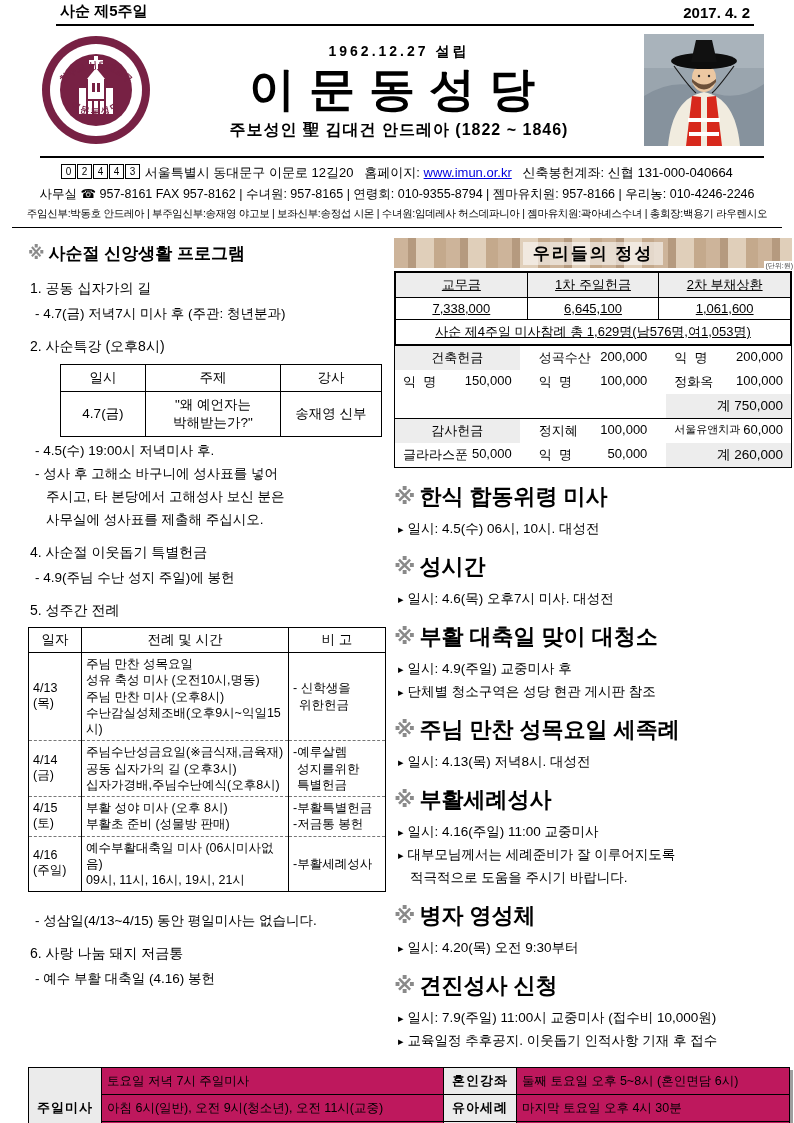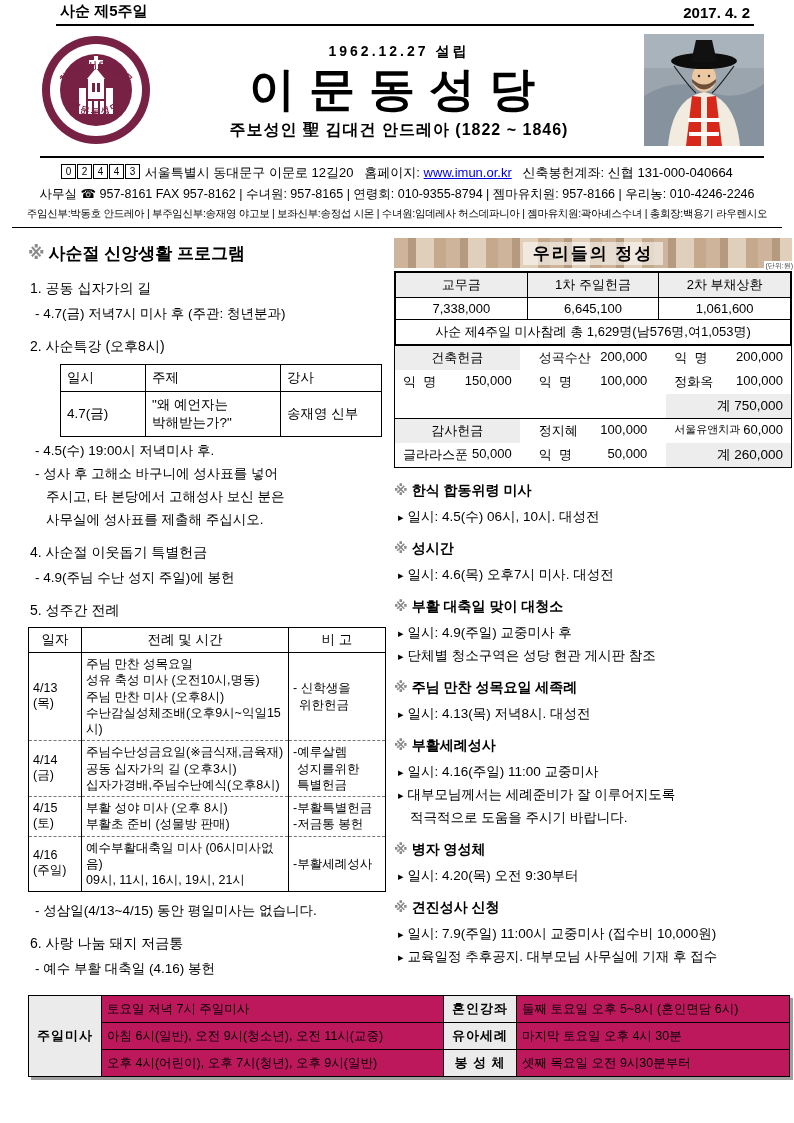--- a/index.html
+++ b/index.html
@@ -32,50 +32,50 @@
   .col-left{width:358px;flex:0 0 auto;}
   .col-right{flex:1;min-width:0;}
 
   .sec-title{font-size:17px;font-weight:bold;margin:4px 0 10px 0;}
   .mark{color:#8a8a8a;font-weight:bold;margin-right:4px;}
   .item-head{font-size:14px;margin:15px 0 7px 2px;}
   .item-sub{font-size:13.5px;margin:5px 0 5px 7px;}
   .item-sub.cont{margin-left:18px;}
 
   table{border-collapse:collapse;}
-  .lect{margin:8px 4px 4px 32px;font-size:13.5px;border-radius:6px;}
+  .lect{margin:8px 4px 4px 32px;text-align:center;font-size:13.5px;border-radius:6px;}
   .lect td{border:1px solid #000;padding:4px 6px;}
   .lect .c1{width:72px;} .lect .c2{width:122px;} .lect .c3{width:88px;}
 
   .hw{width:100%;font-size:12.5px;margin-top:6px;}
   .hw td{border-left:1px solid #000;border-right:1px solid #000;padding:3px 4px;vertical-align:middle;}
   .hw tr.hdr td{border:1px solid #000;text-align:center;font-size:13.5px;padding:3px;margin-left:32px;}
   .hw tr.r td{border-top:1px dashed #777;}
   .hw tr.r:first-of-type td{border-top:1px solid #000;}
   .hw tr:last-child td{border-bottom:1px solid #000;}
   .hw .dcol{width:44px;text-align:left;}
   .hw .ncol{width:88px;}
   .hw .line{line-height:1.3;}
 
   
   .strip{position:relative;height:30px;background:repeating-linear-gradient(90deg,#cdb49a 0 14px,#b59a7f 14px 22px,#e0cfba 22px 40px,#c4a98c 40px 52px);display:flex;align-items:center;justify-content:center;margin-bottom:3px;}
   .strip .t{font-size:17px;font-weight:bold;background:rgba(255,255,255,0.55);padding:0 10px;letter-spacing:2px;}
   .strip .unit{position:absolute;right:-2px;bottom:-3px;font-size:7px;color:#444;background:#fff;padding:0 1px;}
   .offer{border:1px solid #000;font-size:13px;}
   .off-top{width:100%;text-align:center;}
-  .off-top td{border:1px solid #000;padding:3px 2px;width:33.33%;}
+  .off-top td{border:1px solid #000;padding:3px 2px;width:33.33%;text-decoration:underline;}
   .off-top tr.hd td{background:#ededed;}
   .off-row{display:flex;border-top:1px solid #000;gap:11px;}
   .off-row.nb{border-top:none;}
   .off-cell{width:33.33%;display:flex;justify-content:space-between;padding:3px 8px;box-sizing:border-box;}
   .off-cell .dn{white-space:pre;}
   .off-label{background:#ededed;justify-content:center;}
   .off-total{background:#ededed;justify-content:flex-end;font-size:13.5px;}
 
-  .rsec-title{font-size:14px;font-weight:bold;margin:14px 0 8px 0;}
+  .rsec-title{font-size:22px;font-weight:bold;margin:14px 0 8px 0;}
   .rsec-line{font-size:13.5px;margin:5px 0 5px 4px;}
   .rsec-line .b{margin-right:4px;font-size:11px;}
   .rsec-line.cont{margin-left:16px;}
 
   
   .mass{margin:12px 2px 0 28px;width:762px;font-size:12.5px;box-shadow:3px 3px 0 #9e9e9e;}
   .mass td{border:1px solid #000;padding:4px 5px;}
   .mass .lbl{background:#ebebeb;font-weight:bold;text-align:center;font-size:13px;letter-spacing:1px;}
   .mass .val{background:#be185d;}
 </style>
@@ -261,21 +261,21 @@
             <div class="line">예수부활대축일 미사 (06시미사없음)</div>
             <div class="line">09시, 11시, 16시, 19시, 21시</div>
           </td>
           <td class="ncol">
             <div class="line">-부활세례성사</div>
           </td>
         </tr>
       </tbody>
         </table>
 
-      <div class="item-sub" style="margin-top:10px;">- 성삼일(4/13~4/15) 동안 평일미사는 없습니다.</div>
+      <div class="item-sub" style="margin-top:20px;">- 성삼일(4/13~4/15) 동안 평일미사는 없습니다.</div>
 
       <div class="item-head">6. 사랑 나눔 돼지 저금통</div>
       <div class="item-sub">- 예수 부활 대축일 (4.16) 봉헌</div>
     </div>
 
     <div class="col-right">
       <div class="strip">
         <span class="t">우리들의 정성</span>
         <span class="unit">(단위:원)</span>
       </div>
@@ -378,21 +378,21 @@
       <div class="rsec-title"><span class="mark">※</span><span>부활세례성사</span></div>
       <div class="rsec-line"><span class="b">▸</span><span>일시: 4.16(주일) 11:00 교중미사</span></div>
       <div class="rsec-line"><span class="b">▸</span><span>대부모님께서는 세례준비가 잘 이루어지도록</span></div>
       <div class="rsec-line cont"><span>적극적으로 도움을 주시기 바랍니다.</span></div>
 
       <div class="rsec-title"><span class="mark">※</span><span>병자 영성체</span></div>
       <div class="rsec-line"><span class="b">▸</span><span>일시: 4.20(목) 오전 9:30부터</span></div>
 
       <div class="rsec-title"><span class="mark">※</span><span>견진성사 신청</span></div>
       <div class="rsec-line"><span class="b">▸</span><span>일시: 7.9(주일) 11:00시 교중미사 (접수비 10,000원)</span></div>
-      <div class="rsec-line"><span class="b">▸</span><span>교육일정 추후공지. 대부모님 사무실에 기재 후 접수</span></div>
+      <div class="rsec-line"><span class="b">▸</span><span>교육일정 추후공지. 이웃돕기 인적사항 기재 후 접수</span></div>
     </div>
   </div>
 
   <table class="mass">
     <colgroup>
         <col style="width:73px">
         <col style="width:90px">
         <col style="width:97px">
         <col style="width:155px">
         <col style="width:73px">

